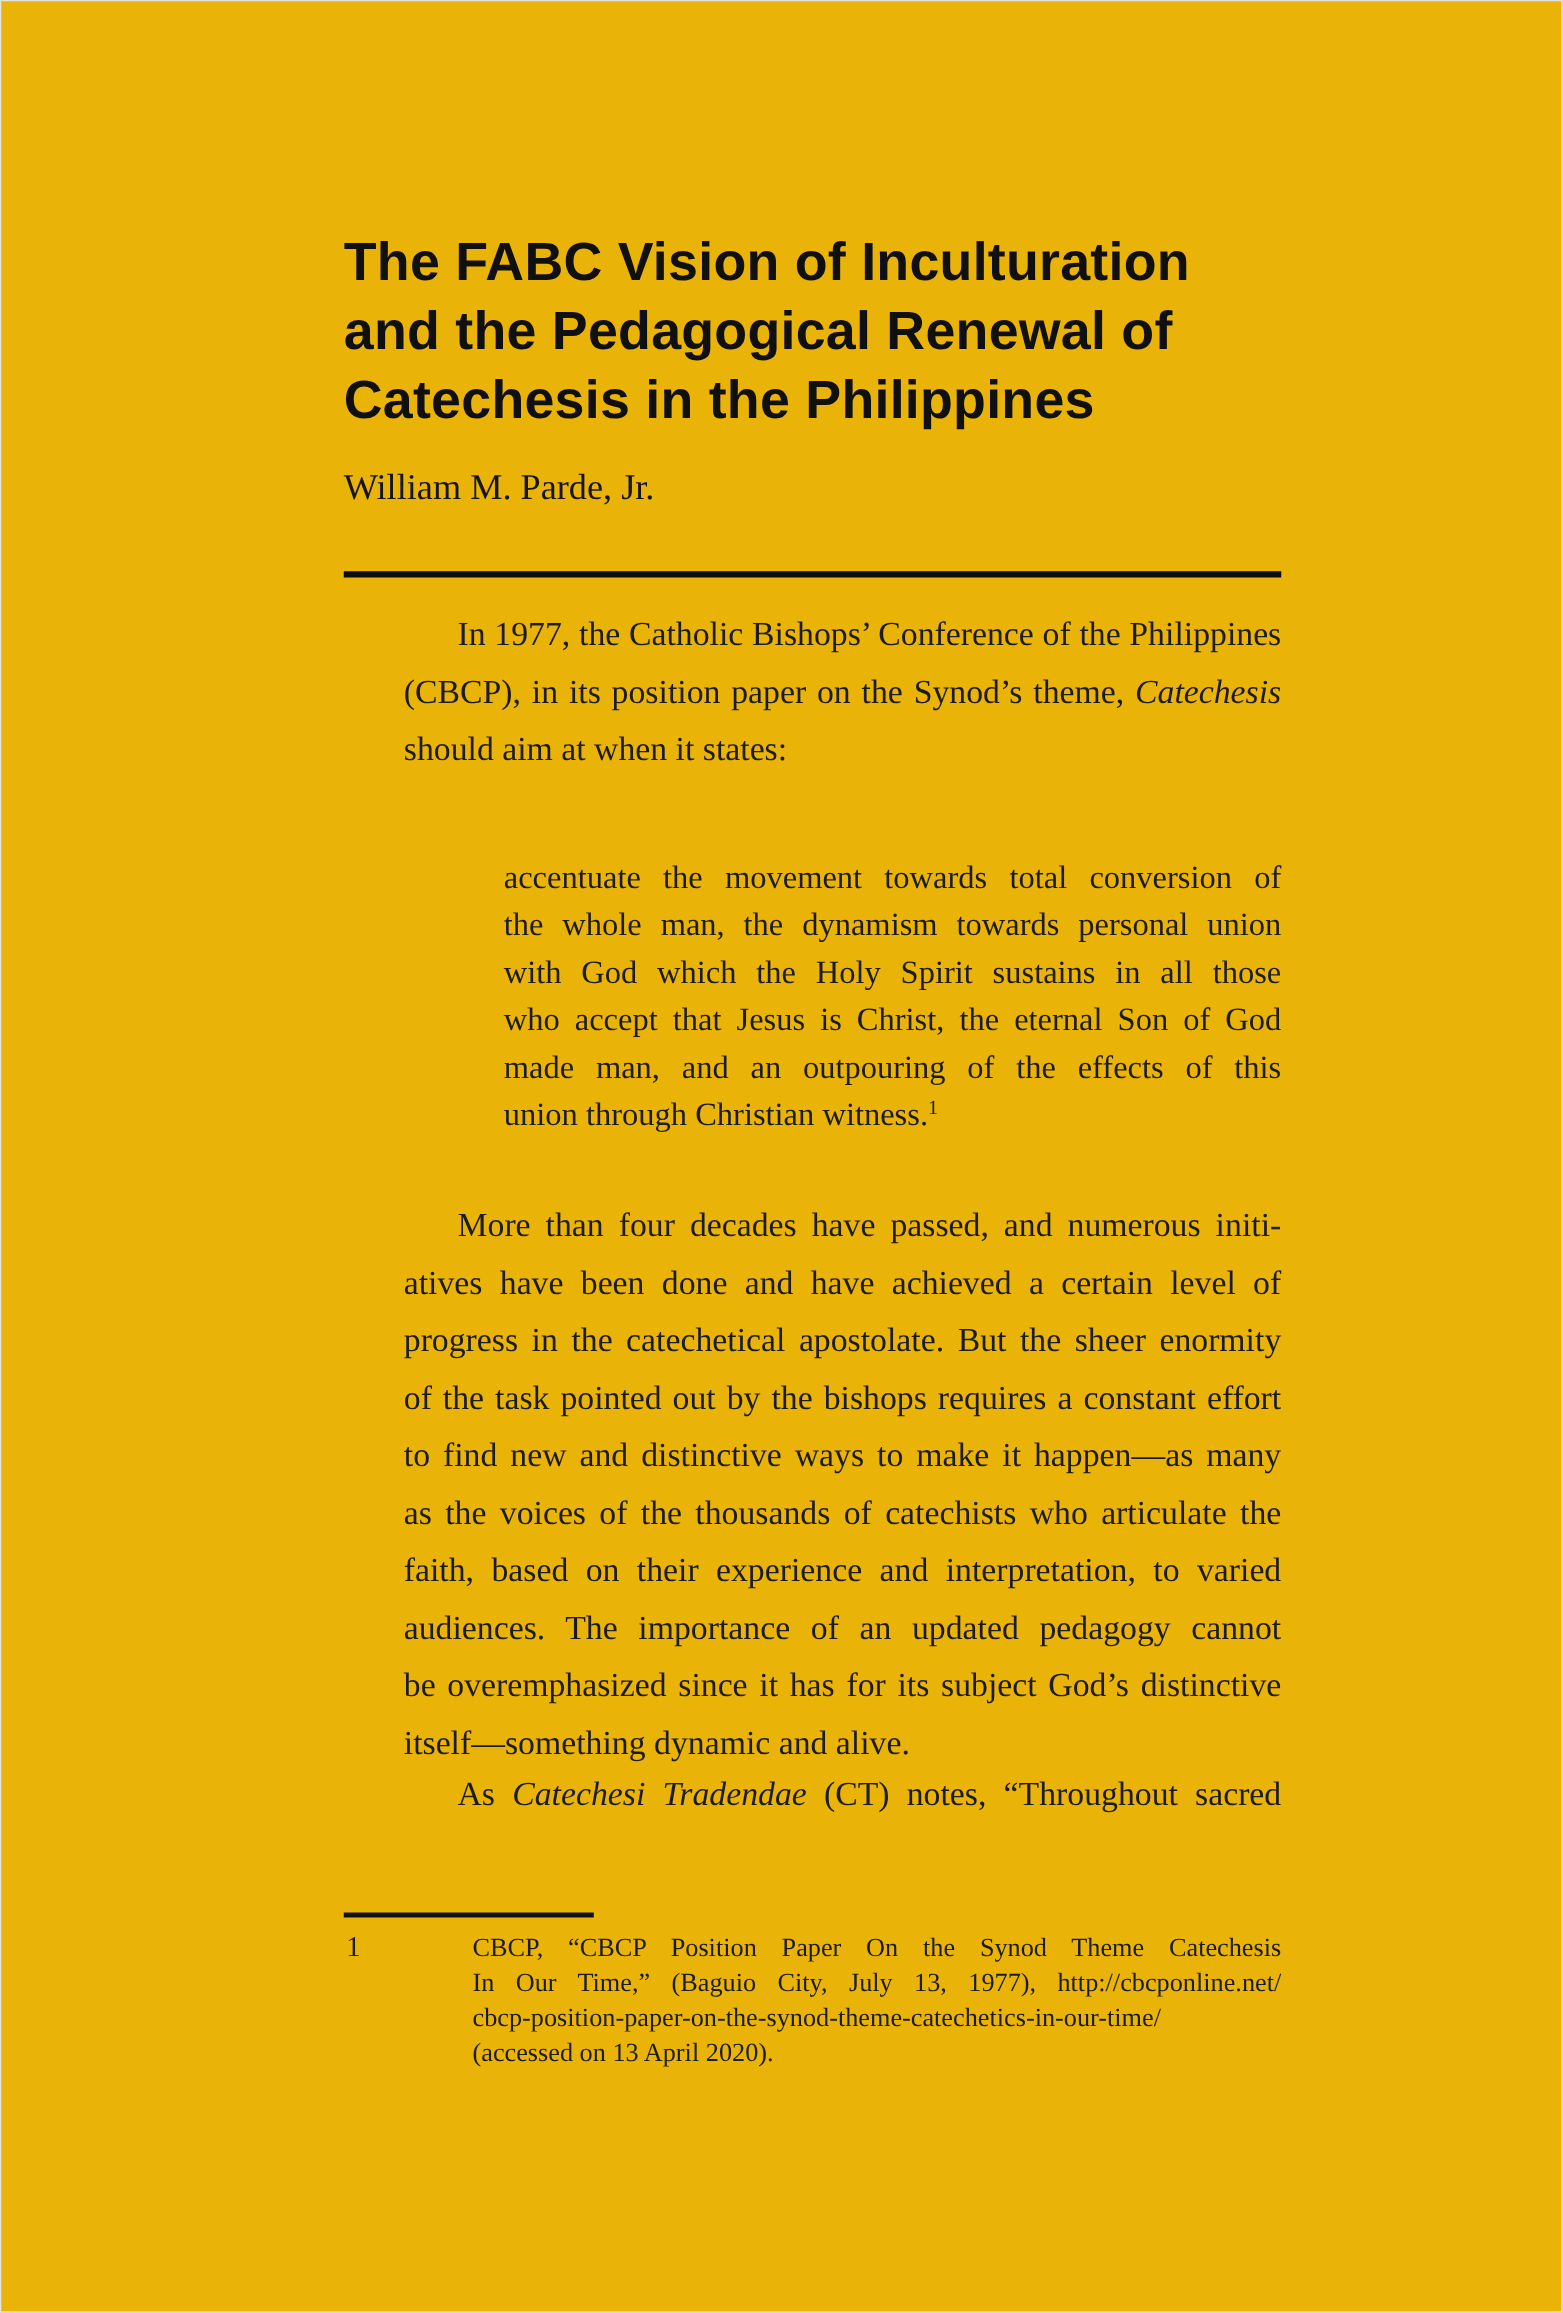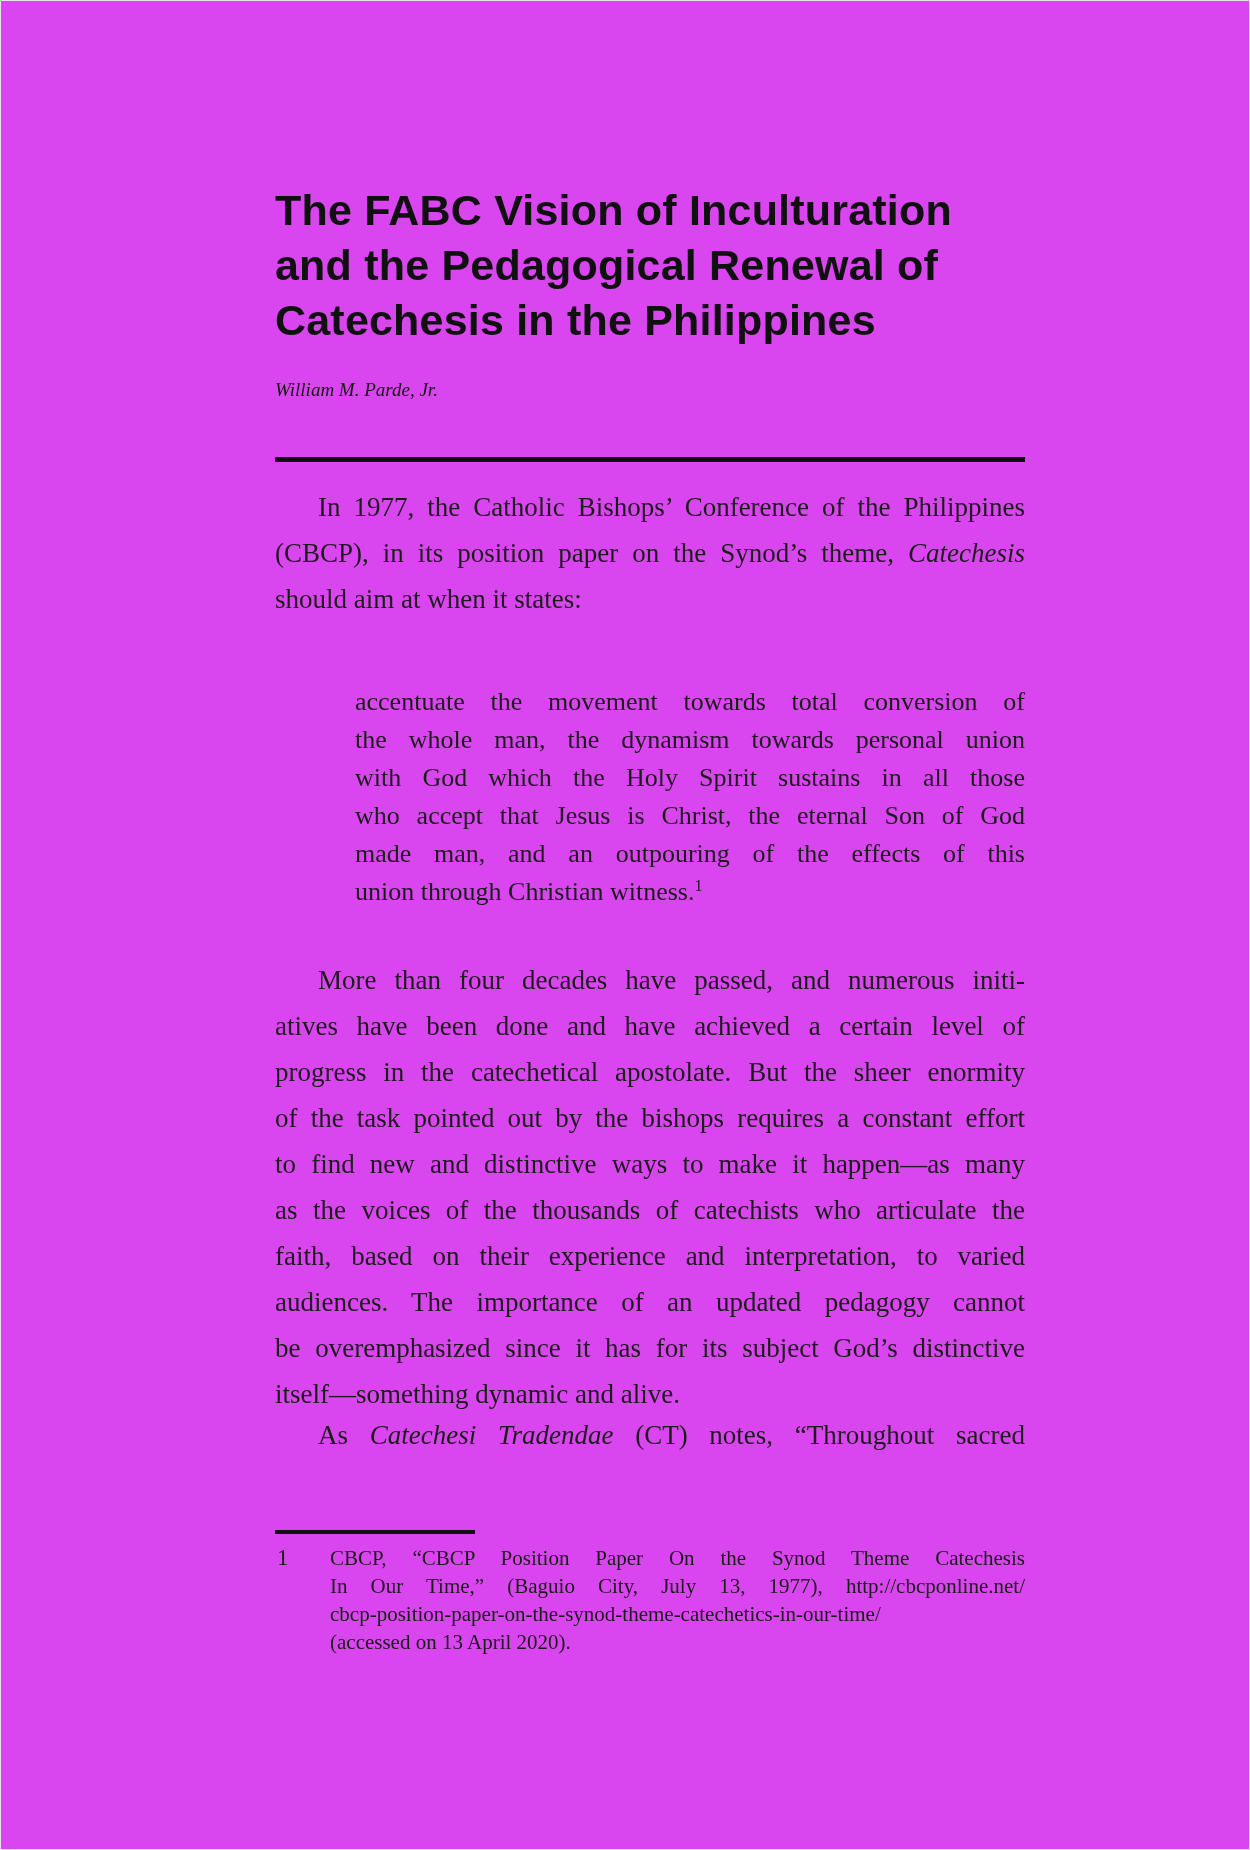--- a/index.html
+++ b/index.html
@@ -11,43 +11,42 @@
     width: 1250px;
     height: 1850px;
     position: relative;
     font-family: "Liberation Serif", serif;
     color: #1c1c1c;
     overflow: hidden;
   }
   .page {
     position: absolute;
     inset: 0;
-    background: #d946ef;
+    background: #eab308;
     box-shadow: inset 0 0 0 1px #e3e3e3;
     padding-left: 20px;
   }
   .title {
     position: absolute;
     left: 275px;
     top: 183px;
     width: 760px;
     font-family: "Liberation Sans", sans-serif;
     font-weight: bold;
     font-size: 43px;
     line-height: 55px;
     color: #101010;
     letter-spacing: 0.2px;
   }
   .author {
     position: absolute;
     left: 275px;
     top: 370px;
     width: 750px;
-    font-style: italic;
-    font-size: 19px;
+    font-size: 29px;
     line-height: 40px;
     color: #161616;
   }
   .rule {
     position: absolute;
     left: 275px;
     top: 457px;
     width: 750px;
     height: 5px;
     background: #0d0d0d;
@@ -59,20 +58,21 @@
   }
   .line {
     font-size: 27px;
     line-height: 46px;
     height: 46px;
     text-align: justify;
     text-align-last: left;
     text-justify: inter-word;
     white-space: nowrap;
     color: #1c1c1c;
+    margin-left: 48px;
   }
   .line.flush { text-align-last: justify; white-space: normal; }
   .line.indent { text-indent: 43px; }
   .quote {
     left: 355px;
     width: 670px;
   }
   .quote .line {
     font-size: 26px;
     line-height: 38px;

